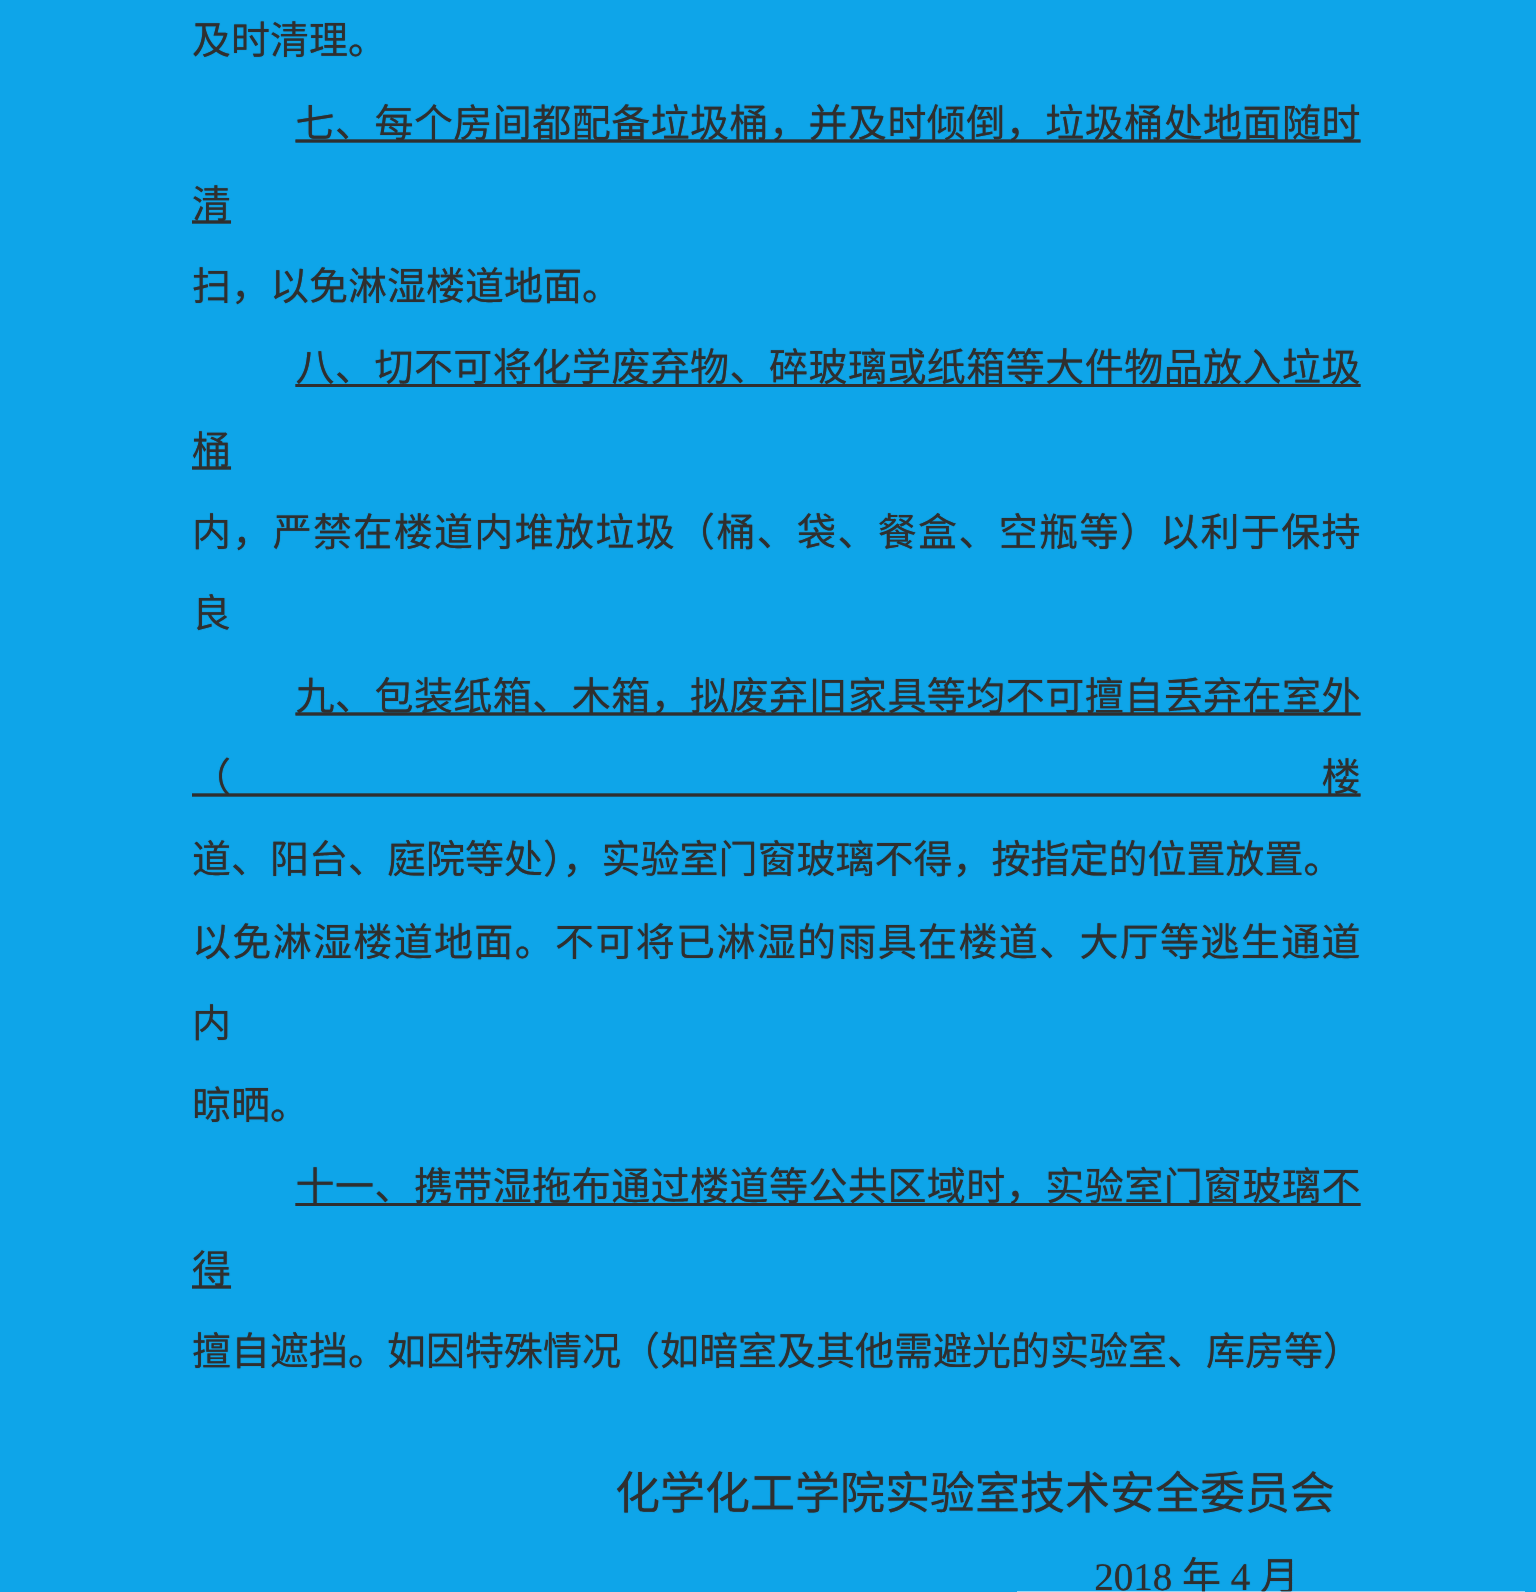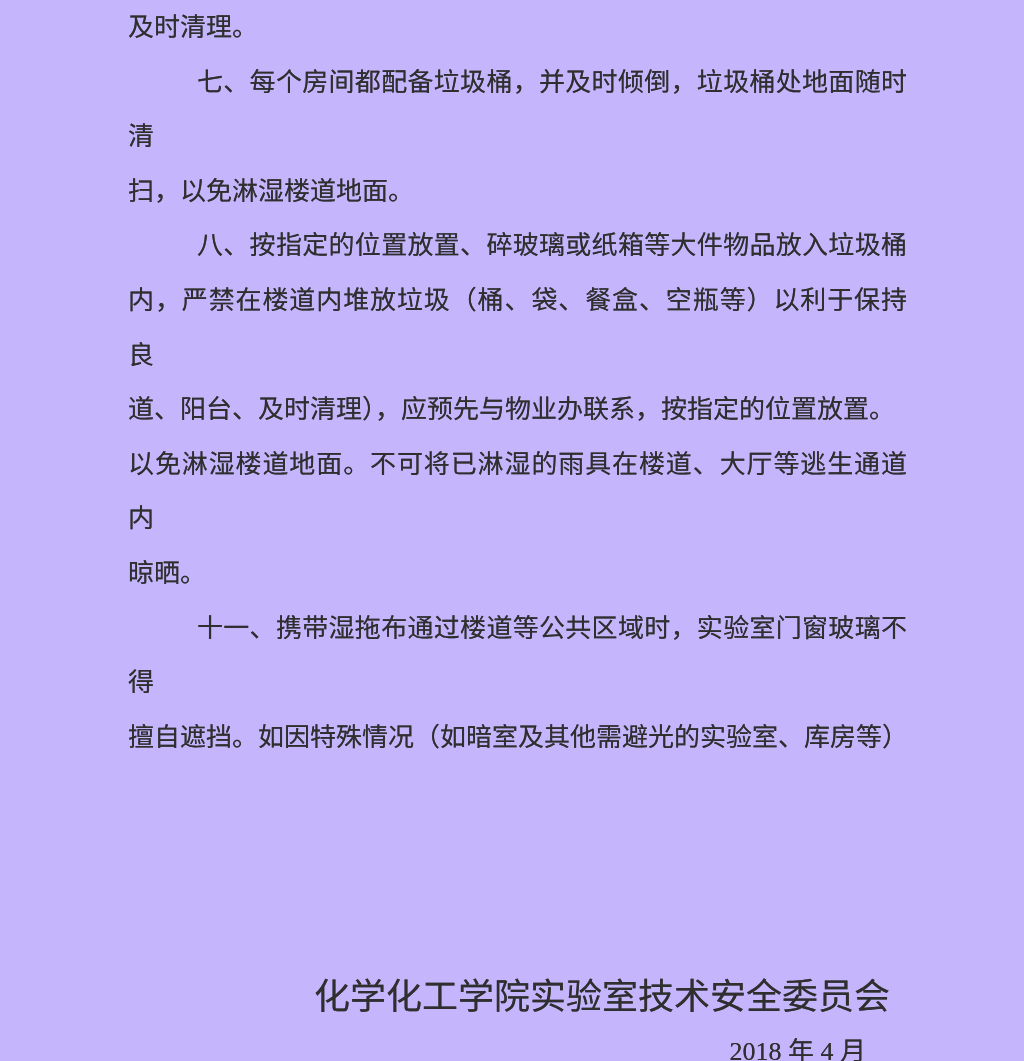--- a/index.html
+++ b/index.html
@@ -38,67 +38,69 @@
   }
   
   .line.j {
     text-align: justify;
     text-align-last: justify;
     text-justify: inter-character;
   }
   
   .line.first-indent {
     text-indent: 69px;
+    text-decoration: underline;
   }
   .signature {
     position: absolute;
     left: 0;
     top: 0;
     width: 100%;
     height: 100%;
     pointer-events: none;
   }
   .sig-committee {
     position: absolute;
     top: 970px;
     right: 134px;
-    font-size: 36px;
+    font-size: 30px;
     line-height: 54.6px;
     white-space: nowrap;
     text-shadow: 0 0 0.6px rgba(45,45,45,0.75);
   }
   .sig-date {
     position: absolute;
     top: 1025px;
     right: 158px;
     font-size: 26px;
     line-height: 54.6px;
     white-space: nowrap;
     text-shadow: 0 0 0.6px rgba(45,45,45,0.75);
   }
 </style>
 </head>
 <body>
 
-<div class="page" style="background: #c4b5fd; color: rgb(47, 47, 47);">
+<div class="page" style="background: #0ea5e9; color: rgb(47, 47, 47);">
   <div class="body-text">
 
   <div class="para">
         <div class="line">及时清理。</div>
       </div>
       <div class="para">
         <div class="line j first-indent">七、每个房间都配备垃圾桶，并及时倾倒，垃圾桶处地面随时清</div>
         <div class="line">扫，以免淋湿楼道地面。</div>
       </div>
       <div class="para">
-        <div class="line j first-indent">八、按指定的位置放置、碎玻璃或纸箱等大件物品放入垃圾桶</div>
+        <div class="line j first-indent">八、切不可将化学废弃物、碎玻璃或纸箱等大件物品放入垃圾桶</div>
         <div class="line j">内，严禁在楼道内堆放垃圾（桶、袋、餐盒、空瓶等）以利于保持良</div>
       </div>
       <div class="para">
-        <div class="line">道、阳台、及时清理），应预先与物业办联系，按指定的位置放置。</div>
+        <div class="line j first-indent">九、包装纸箱、木箱，拟废弃旧家具等均不可擅自丢弃在室外（楼</div>
+        <div class="line">道、阳台、庭院等处），实验室门窗玻璃不得，按指定的位置放置。</div>
       </div>
       <div class="para">
         <div class="line j">以免淋湿楼道地面。不可将已淋湿的雨具在楼道、大厅等逃生通道内</div>
         <div class="line">晾晒。</div>
       </div>
       <div class="para">
         <div class="line j first-indent">十一、携带湿拖布通过楼道等公共区域时，实验室门窗玻璃不得</div>
         <div class="line j">擅自遮挡。如因特殊情况（如暗室及其他需避光的实验室、库房等）</div>
       </div>
     </div>

